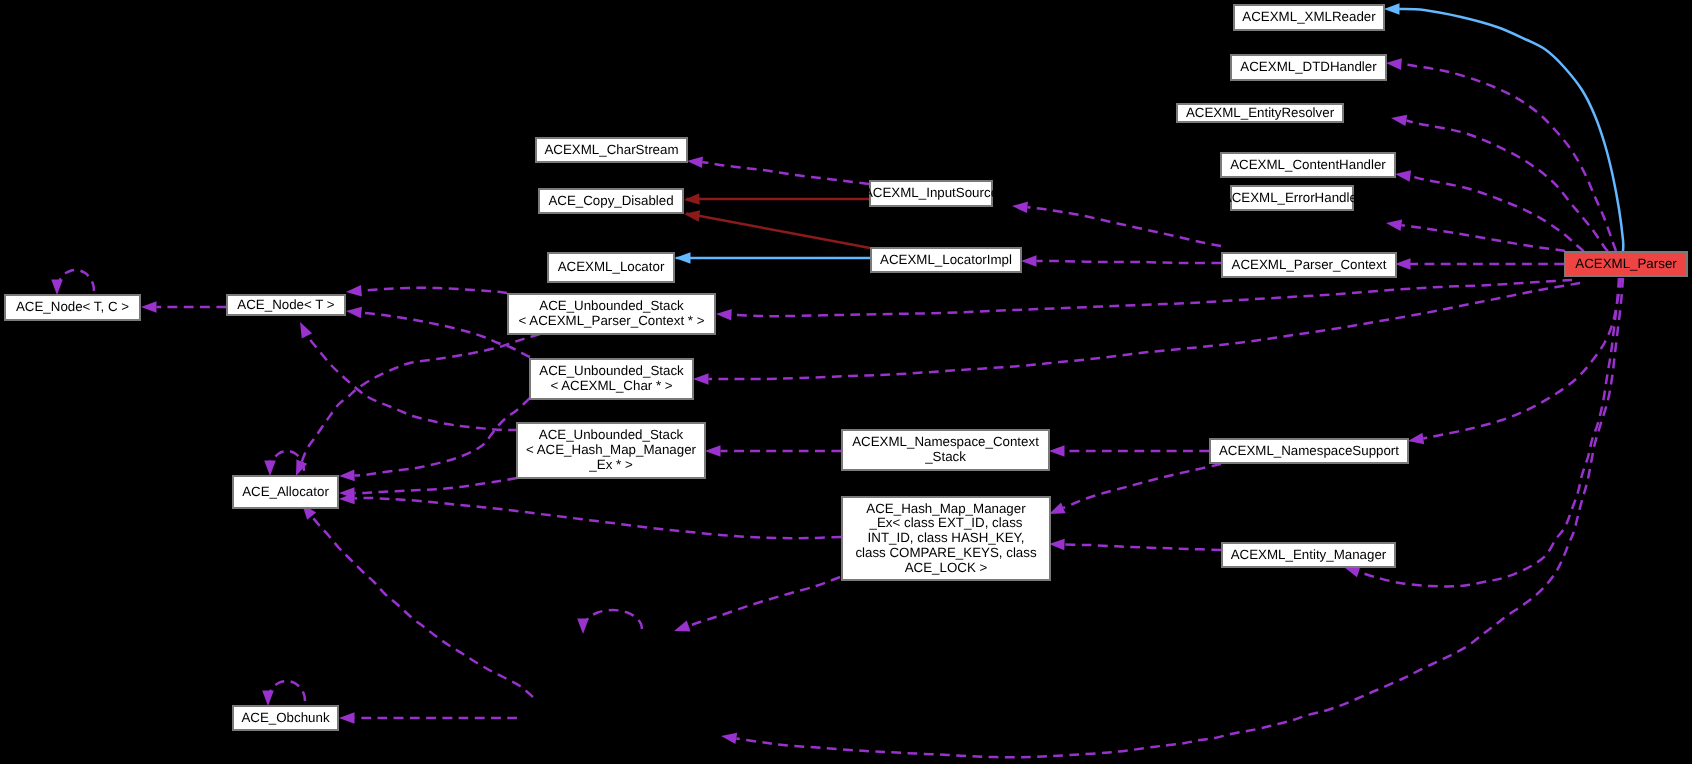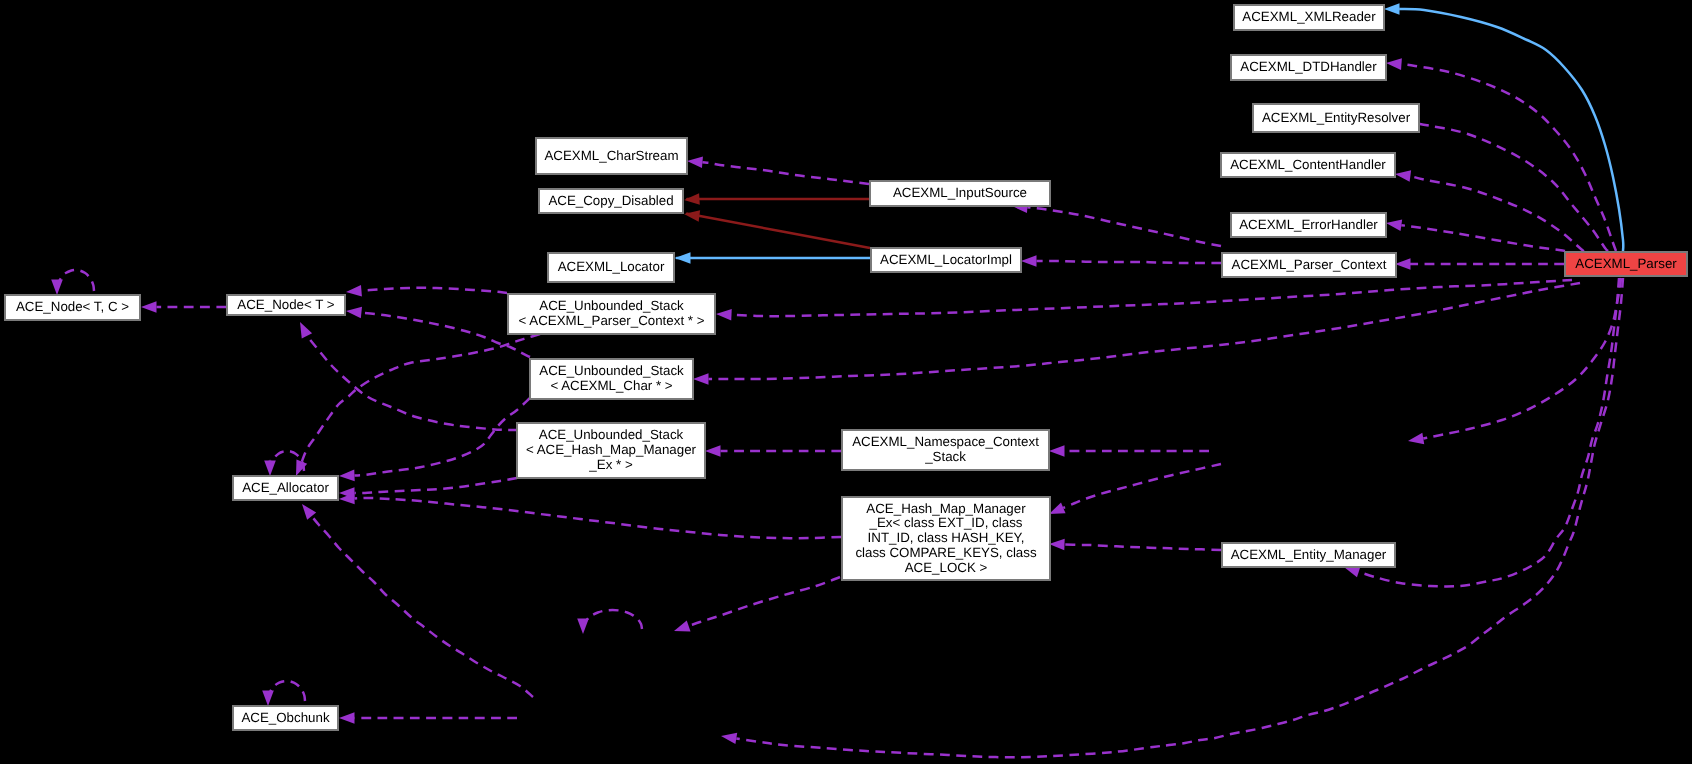--- a/index.html
+++ b/index.html
@@ -161,34 +161,35 @@
    <polygon points="0,0 -15.5,-5.8 -15.5,5.8" fill="#9a32cd" transform="translate(268,706) rotate(90.0)"></polygon>
   </g>
   <g>
    <path fill="none" stroke-width="2.5" d="M642.0,629.0 C641.8,628.2 641.7,625.7 641.0,624.1 C640.3,622.5 639.3,620.9 638.0,619.5 C636.7,618.1 635.2,616.8 633.4,615.6 C631.6,614.4 629.4,613.3 627.2,612.5 C625.0,611.7 622.6,611.0 620.1,610.6 C617.6,610.2 615.0,610.0 612.5,610.0 C610.0,610.0 607.4,610.2 604.9,610.6 C602.4,611.0 600.0,611.7 597.8,612.5 C595.6,613.3 593.4,614.4 591.6,615.6 C589.8,616.8 588.3,618.1 587.0,619.5 C585.7,620.9 584.7,624.2 584.0,624.1 C583.3,624.0 583.2,619.9 583.0,619.0 C582.8,618.1 583.0,618.6 583.0,618.5" stroke="#9a32cd" stroke-dasharray="9.8,6.4"></path>
    <polygon points="0,0 -15.5,-5.8 -15.5,5.8" fill="#9a32cd" transform="translate(583,634) rotate(90.0)"></polygon>
   </g>
  </svg>
  <div id="nodelayer">
   <div class="node" style="left:1233px;top:4px;width:152px;height:27px"><span>ACEXML_XMLReader</span></div>
   <div class="node" style="left:1230px;top:54px;width:157px;height:27px"><span>ACEXML_DTDHandler</span></div>
-  <div class="node" style="left:1252px;top:103px;width:168px;height:30px"><span>ACEXML_EntityResolver</span></div>
+  <div class="node" style="left:1176px;top:103px;width:168px;height:20px"><span>ACEXML_EntityResolver</span></div>
   <div class="node" style="left:1220px;top:152px;width:176px;height:26px"><span>ACEXML_ContentHandler</span></div>
-  <div class="node" style="left:1230px;top:212px;width:157px;height:26px"><span>ACEXML_ErrorHandler</span></div>
+  <div class="node" style="left:1230px;top:185px;width:124px;height:26px"><span>ACEXML_ErrorHandler</span></div>
   <div class="node" style="left:1221px;top:252px;width:176px;height:26px"><span>ACEXML_Parser_Context</span></div>
   <div class="node hl" style="left:1564px;top:251px;width:124px;height:26px"><span>ACEXML_Parser</span></div>
+  <div class="node" style="left:1209px;top:438px;width:200px;height:26px"><span>ACEXML_NamespaceSupport</span></div>
   <div class="node" style="left:1221px;top:542px;width:175px;height:26px"><span>ACEXML_Entity_Manager</span></div>
-  <div class="node" style="left:869px;top:180px;width:182px;height:27px"><span>ACEXML_InputSource</span></div>
+  <div class="node" style="left:869px;top:180px;width:124px;height:27px"><span>ACEXML_InputSource</span></div>
   <div class="node" style="left:870px;top:247px;width:152px;height:26px"><span>ACEXML_LocatorImpl</span></div>
   <div class="node" style="left:841px;top:429px;width:209px;height:42px"><span>ACEXML_Namespace_Context</span><span>_Stack</span></div>
   <div class="node" style="left:841px;top:496px;width:210px;height:85px"><span>ACE_Hash_Map_Manager</span><span>_Ex&lt; class EXT_ID, class</span><span>INT_ID, class HASH_KEY,</span><span>class COMPARE_KEYS, class</span><span>ACE_LOCK &gt;</span></div>
-  <div class="node" style="left:535px;top:137px;width:153px;height:38px"><span>ACEXML_CharStream</span></div>
+  <div class="node" style="left:535px;top:137px;width:153px;height:26px"><span>ACEXML_CharStream</span></div>
   <div class="node" style="left:538px;top:188px;width:146px;height:26px"><span>ACE_Copy_Disabled</span></div>
   <div class="node" style="left:547px;top:252px;width:128px;height:31px"><span>ACEXML_Locator</span></div>
   <div class="node" style="left:507px;top:293px;width:209px;height:42px"><span>ACE_Unbounded_Stack</span><span>&lt; ACEXML_Parser_Context * &gt;</span></div>
   <div class="node" style="left:529px;top:358px;width:165px;height:42px"><span>ACE_Unbounded_Stack</span><span>&lt; ACEXML_Char * &gt;</span></div>
   <div class="node" style="left:516px;top:422px;width:190px;height:57px"><span>ACE_Unbounded_Stack</span><span>&lt; ACE_Hash_Map_Manager</span><span>_Ex * &gt;</span></div>
   <div class="node" style="left:4px;top:294px;width:137px;height:27px"><span>ACE_Node&lt; T, C &gt;</span></div>
   <div class="node" style="left:226px;top:294px;width:120px;height:22px"><span>ACE_Node&lt; T &gt;</span></div>
-  <div class="node" style="left:232px;top:475px;width:107px;height:26px"><span>ACE_Allocator</span></div>
+  <div class="node" style="left:232px;top:475px;width:107px;height:34px"><span>ACE_Allocator</span></div>
   <div class="node" style="left:232px;top:705px;width:107px;height:26px"><span>ACE_Obchunk</span></div>
  </div>
 </div>
 
 </body></html>

